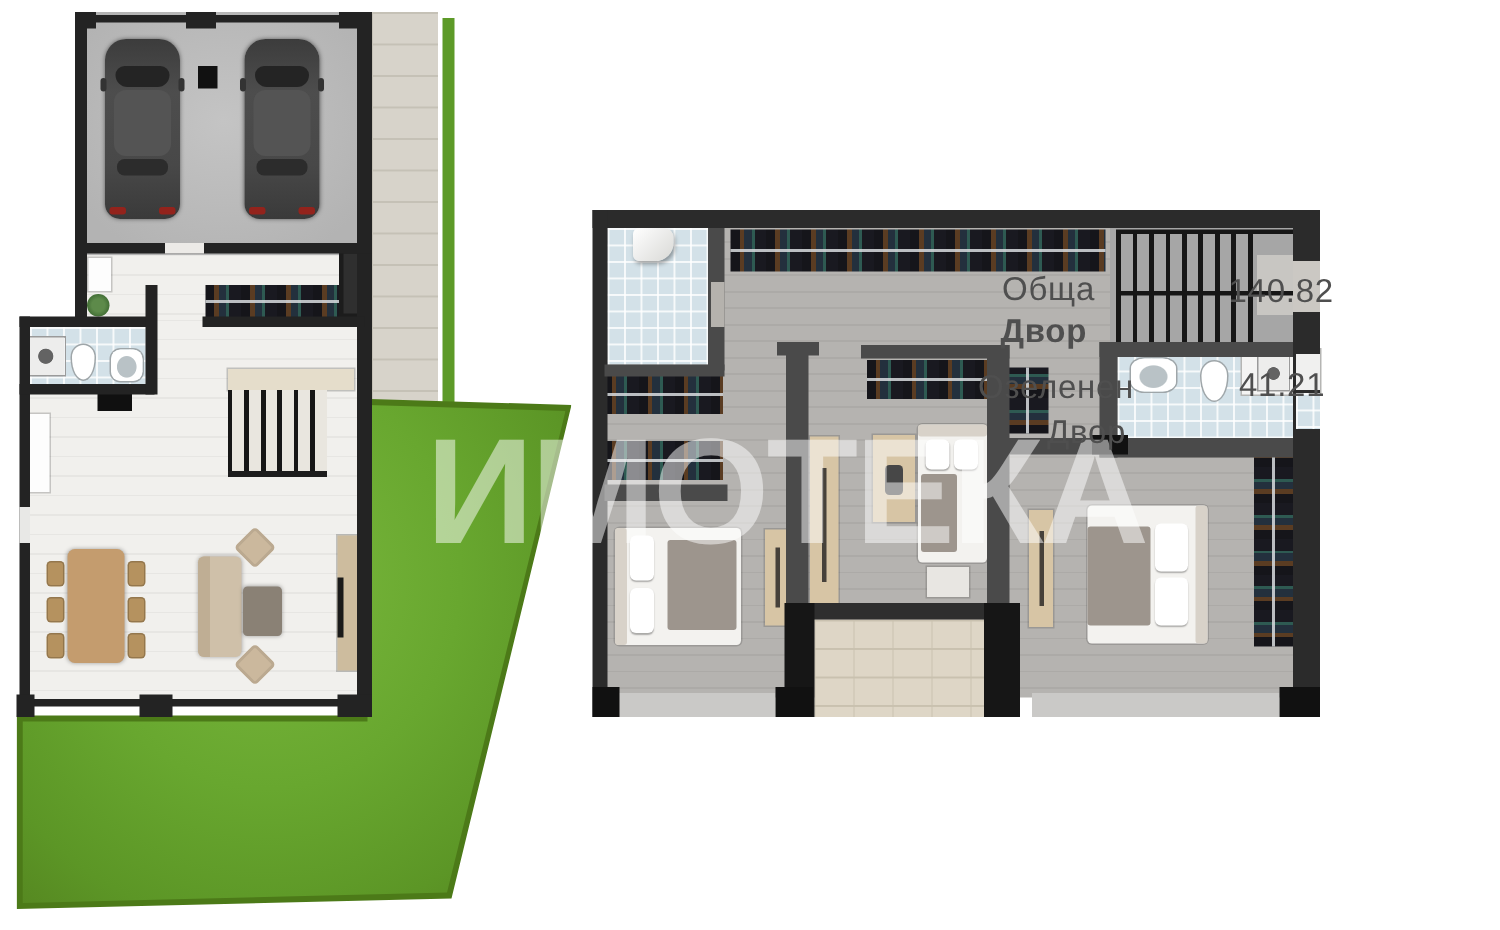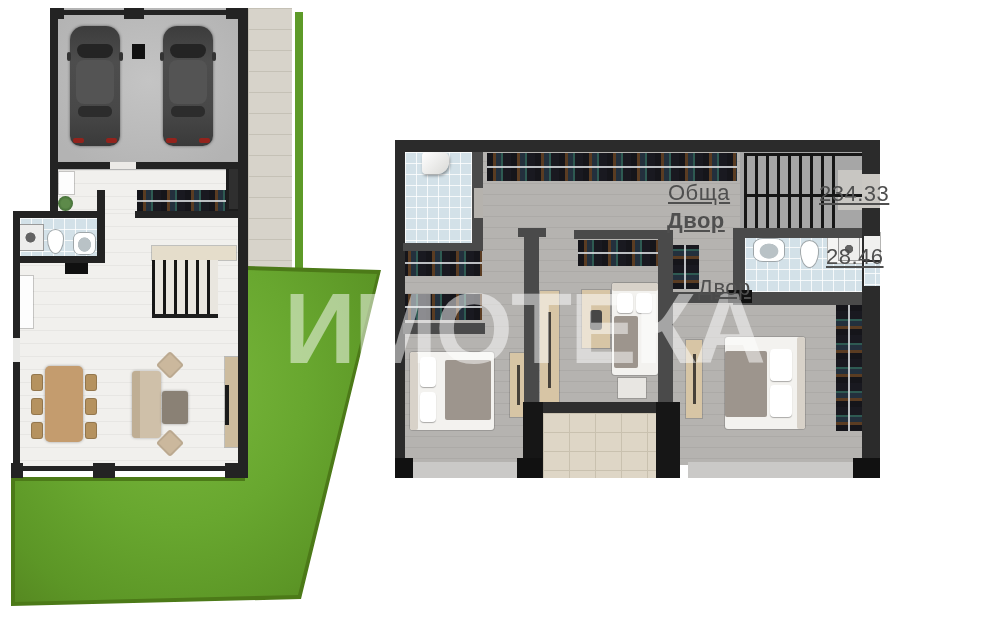--- a/index.html
+++ b/index.html
@@ -50,21 +50,21 @@
   .pil{position:absolute;background:#ffffff;border-radius:4px;box-shadow:0 1px 1px rgba(0,0,0,.3);}
   .blank{position:absolute;background:#9d958d;border-radius:2px;}
   .hb{position:absolute;background:#d8d2c9;border-radius:2px;}
   .chair{background:#b5925f;border-radius:3px;box-shadow:inset 0 0 0 1px rgba(0,0,0,.18);}
   .pouf{background:#cbb89d;transform:rotate(45deg);border-radius:3px;box-shadow:inset 0 0 0 2px rgba(0,0,0,.08);}
   .wc{background:#fff;border-radius:50% 50% 50% 50%/35% 35% 62% 62%;box-shadow:0 0 0 1px #9fa6a9;}
   .sink{background:radial-gradient(ellipse at 50% 55%, #b9c2c6 0 42%, #ffffff 46%);border-radius:30%;box-shadow:0 0 0 1px #9fa6a9;}
   .washer{background:radial-gradient(circle at 50% 50%, #636363 0 27%, #ededec 30%);box-shadow:0 0 0 1px #9a9a9a;}
   .plant{background:radial-gradient(circle,#5d8a4a 0 40%,#3f6b33 75%);border-radius:50%;}
   .towel{background:linear-gradient(135deg,#ffffff,#d9d9d6);border-radius:4px 6px 12px 4px;box-shadow:1px 2px 3px rgba(0,0,0,.35);}
-  .lbl{font-size:22px;line-height:24px;color:var(--label,#4f4f4f);letter-spacing:.5px;white-space:nowrap;z-index:60;text-decoration:underline;}
+  .lbl{font-size:22px;line-height:24px;color:var(--label,#4f4f4f);letter-spacing:.5px;white-space:nowrap;z-index:60;}
   .bold{font-weight:700;}
   .wm1{font-weight:700;font-size:100px;line-height:1;color:rgba(255,255,255,.5);letter-spacing:-2px;z-index:50;white-space:nowrap;}
   .wm2{font-weight:400;font-size:30px;line-height:1;color:rgba(255,255,255,.75);letter-spacing:1px;z-index:50;white-space:nowrap;}
   .z10{z-index:10}.z20{z-index:20}.z30{z-index:30}.z40{z-index:40}
 </style>
 </head>
 <body>
 
 <div class="canvas">
 
@@ -254,18 +254,19 @@
     <div class="abs z40" style="left:395px;top:458px;width:18px;height:20px;background:#111;"></div>
     <div class="abs z40" style="left:517px;top:458px;width:25px;height:20px;background:#111;"></div>
     <div class="abs z40" style="left:853px;top:458px;width:27px;height:20px;background:#111;"></div>
   </section>
 
   
   <div class="abs wm1" style="left:284px;top:278px;">ИМОТЕКА</div>
 
   <div class="abs lbl" style="left:668px;top:181px;">Обща</div>
   <div class="abs lbl bold" style="left:667px;top:209px;">Двор</div>
-  <div class="abs lbl" style="left:819px;top:182px;">234.33</div>
-
+  <div class="abs lbl" style="left:819px;top:182px;">140.82</div>
+
+  <div class="abs lbl" style="left:652px;top:246px;">Озеленен</div>
   <div class="abs lbl" style="left:698px;top:276px;">Двор</div>
-  <div class="abs lbl" style="left:826px;top:245px;">28.46</div>
+  <div class="abs lbl" style="left:826px;top:245px;">41.21</div>
 
 </div>
 
 </body></html>

